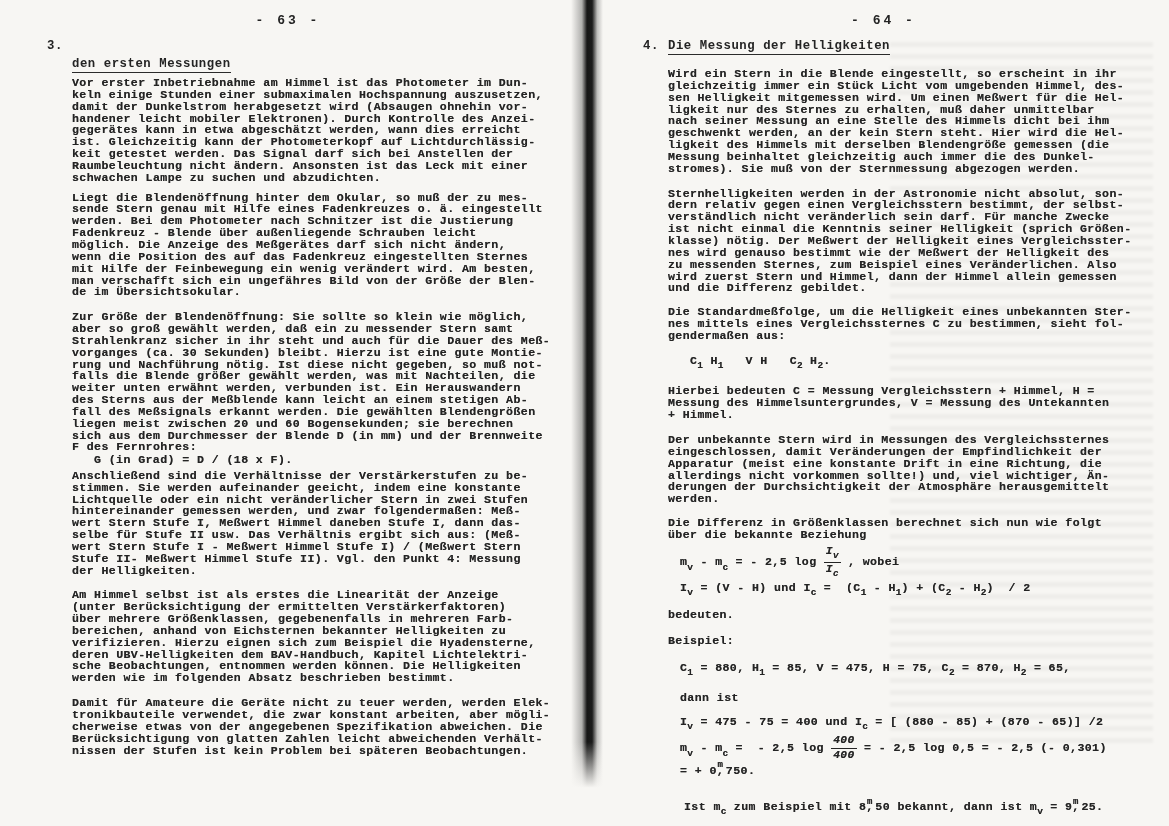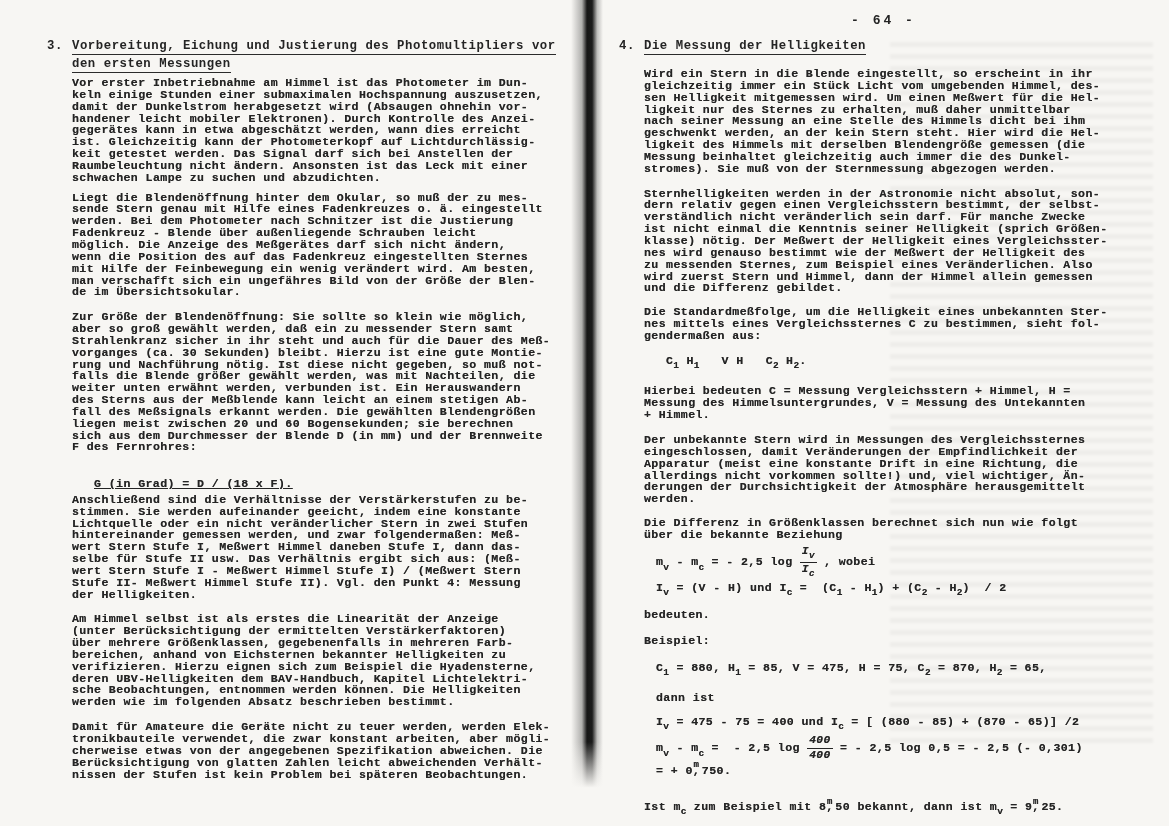--- a/index.html
+++ b/index.html
@@ -4,21 +4,21 @@
 <style>
   html, body { margin:0; padding:0; }
   body {
     width:1169px; height:826px; overflow:hidden; position:relative;
     background:#f7f6f3;
     font-family:"Liberation Mono","DejaVu Sans Mono",monospace;
     font-weight:700; color:#242424;
   }
   .page { position:absolute; top:0; height:826px; box-sizing:border-box; }
   .page-left  { left:0;    width:576px; padding-left:47px; }
-  .page-right { left:598px; width:571px; padding-left:21px; }
+  .page-right { left:598px; width:571px; padding-left:45px; }
 
   .pagenum {
     position:absolute; left:0; right:0; top:13px; text-align:center;
     font-size:13px; letter-spacing:3px;
   }
   .heading {
     margin-top:37px; display:flex; align-items:flex-start;
     font-size:12.3px; line-height:18px; letter-spacing:0.55px;
     white-space:pre;
   }
@@ -58,23 +58,24 @@
     background:repeating-linear-gradient(180deg,
       rgba(95,95,95,0.055) 0px, rgba(95,95,95,0.055) 5px,
       rgba(0,0,0,0) 5px, rgba(0,0,0,0) 12px);
     filter:blur(1.2px); pointer-events:none;
   }
 </style>
 </head>
 <body style="background: rgb(247, 246, 243); color: rgb(36, 36, 36);">
 
 <div class="page page-left">
+  <div class="pagenum">- 63 -</div>
   <div class="heading">
     <span class="secnum">3.</span>
-    <span class="htext"><span class="u">Vorbereitung, Eichung und Justierung des Photomultipliers vor</span><br><span class="u">den ersten Messungen</span></span>
+    <span class="htext"><br><span class="u">den ersten Messungen</span></span>
   </div>
   <div class="blocks">
       <div class="block para" style="margin-top: 4px;">Vor erster Inbetriebnahme am Himmel ist das Photometer im Dun-
 keln einige Stunden einer submaximalen Hochspannung auszusetzen,
 damit der Dunkelstrom herabgesetzt wird (Absaugen ohnehin vor-
 handener leicht mobiler Elektronen). Durch Kontrolle des Anzei-
 gegerätes kann in etwa abgeschätzt werden, wann dies erreicht
 ist. Gleichzeitig kann der Photometerkopf auf Lichtdurchlässig-
 keit getestet werden. Das Signal darf sich bei Anstellen der
 Raumbeleuchtung nicht ändern. Ansonsten ist das Leck mit einer
@@ -93,21 +94,21 @@
 Strahlenkranz sicher in ihr steht und auch für die Dauer des Meß-
 vorganges (ca. 30 Sekunden) bleibt. Hierzu ist eine gute Montie-
 rung und Nachführung nötig. Ist diese nicht gegeben, so muß not-
 falls die Blende größer gewählt werden, was mit Nachteilen, die
 weiter unten erwähnt werden, verbunden ist. Ein Herauswandern
 des Sterns aus der Meßblende kann leicht an einem stetigen Ab-
 fall des Meßsignals erkannt werden. Die gewählten Blendengrößen
 liegen meist zwischen 20 und 60 Bogensekunden; sie berechnen
 sich aus dem Durchmesser der Blende D (in mm) und der Brennweite
 F des Fernrohres:</div>
-      <div class="block formula" style="margin-top: 24px; margin-left: 22px; text-decoration: underline;">G (in Grad) = D / (18 x F).</div>
+      <div class="block formula" style="margin-top: 0; margin-left: 22px;">G (in Grad) = D / (18 x F).</div>
       <div class="block para" style="margin-top: 3px;">Anschließend sind die Verhältnisse der Verstärkerstufen zu be-
 stimmen. Sie werden aufeinander geeicht, indem eine konstante
 Lichtquelle oder ein nicht veränderlicher Stern in zwei Stufen
 hintereinander gemessen werden, und zwar folgendermaßen: Meß-
 wert Stern Stufe I, Meßwert Himmel daneben Stufe I, dann das-
 selbe für Stufe II usw. Das Verhältnis ergibt sich aus: (Meß-
 wert Stern Stufe I - Meßwert Himmel Stufe I) / (Meßwert Stern
 Stufe II- Meßwert Himmel Stufe II). Vgl. den Punkt 4: Messung
 der Helligkeiten.</div>
       <div class="block para" style="margin-top: 13px;">Am Himmel selbst ist als erstes die Linearität der Anzeige
@@ -170,15 +171,15 @@
 über die bekannte Beziehung</div>
       <div class="block formula" style="margin-top: 5px; margin-left: 12px;"><span>m</span><sub>v</sub><span> - m</span><sub>c</sub><span> = - 2,5 log </span><span class="frac"><span class="num"><span>I</span><sub>v</sub></span><span class="den"><span>I</span><sub>c</sub></span></span><span> , wobei</span></div>
       <div class="block formula" style="margin-top: 3px; margin-left: 12px;"><span>I</span><sub>v</sub><span> = (V - H) und I</span><sub>c</sub><span> =  (C</span><sub>1</sub><span> - H</span><sub>1</sub><span>) + (C</span><sub>2</sub><span> - H</span><sub>2</sub><span>)  / 2</span></div>
       <div class="block para" style="margin-top: 9px;">bedeuten.</div>
       <div class="block para" style="margin-top: 14px;">Beispiel:</div>
       <div class="block formula" style="margin-top: 14px; margin-left: 12px;"><span>C</span><sub>1</sub><span> = 880, H</span><sub>1</sub><span> = 85, V = 475, H = 75, C</span><sub>2</sub><span> = 870, H</span><sub>2</sub><span> = 65,</span></div>
       <div class="block para" style="margin-top: 12px; margin-left: 12px;">dann ist</div>
       <div class="block formula" style="margin-top: 12px; margin-left: 12px;"><span>I</span><sub>v</sub><span> = 475 - 75 = 400 und I</span><sub>c</sub><span> = [ (880 - 85) + (870 - 65)] /2</span></div>
       <div class="block formula" style="margin-top: 1px; margin-left: 12px;"><span>m</span><sub>v</sub><span> - m</span><sub>c</sub><span> =  - 2,5 log </span><span class="frac"><span class="num"><span>400</span></span><span class="den"><span>400</span></span></span><span> = - 2,5 log 0,5 = - 2,5 (- 0,301)</span></div>
       <div class="block formula" style="margin-top: 1px; margin-left: 12px;"><span>= + 0</span><span class="stk"><span class="stk-top">m</span><span class="stk-bot">,</span></span><span>750.</span></div>
-      <div class="block formula" style="margin-top: 22px; margin-left: 0;"><span>Ist m</span><sub>c</sub><span> zum Beispiel mit 8</span><span class="stk"><span class="stk-top">m</span><span class="stk-bot">,</span></span><span>50 bekannt, dann ist m</span><sub>v</sub><span> = 9</span><span class="stk"><span class="stk-top">m</span><span class="stk-bot">,</span></span><span>25.</span></div>
+      <div class="block formula" style="margin-top: 22px; margin-left: 16px;"><span>Ist m</span><sub>c</sub><span> zum Beispiel mit 8</span><span class="stk"><span class="stk-top">m</span><span class="stk-bot">,</span></span><span>50 bekannt, dann ist m</span><sub>v</sub><span> = 9</span><span class="stk"><span class="stk-top">m</span><span class="stk-bot">,</span></span><span>25.</span></div>
     </div>
 </div>
 
 </body></html>

